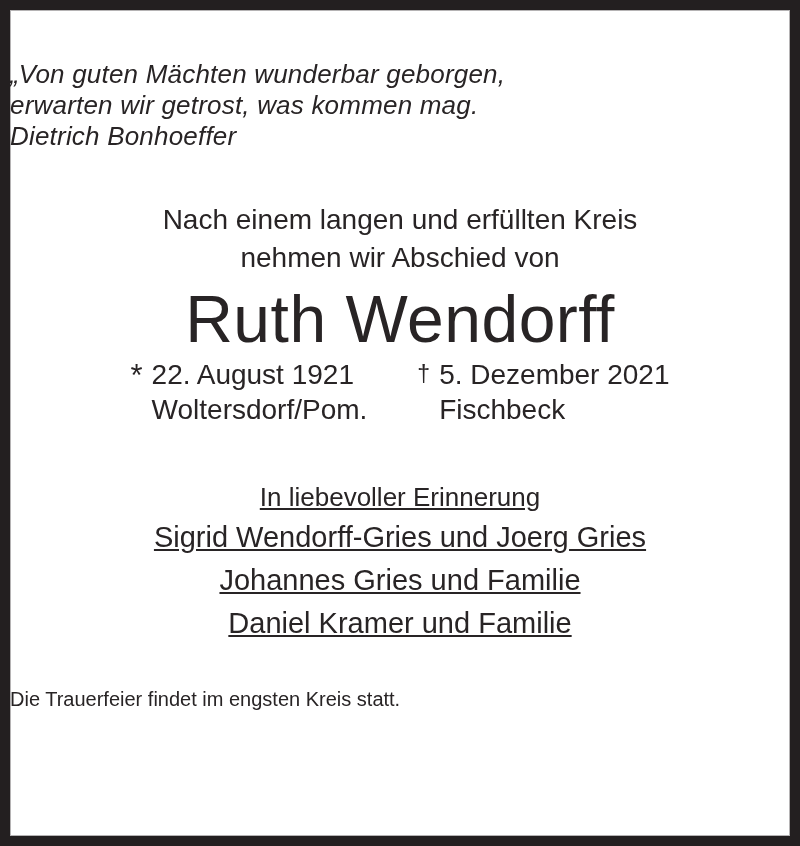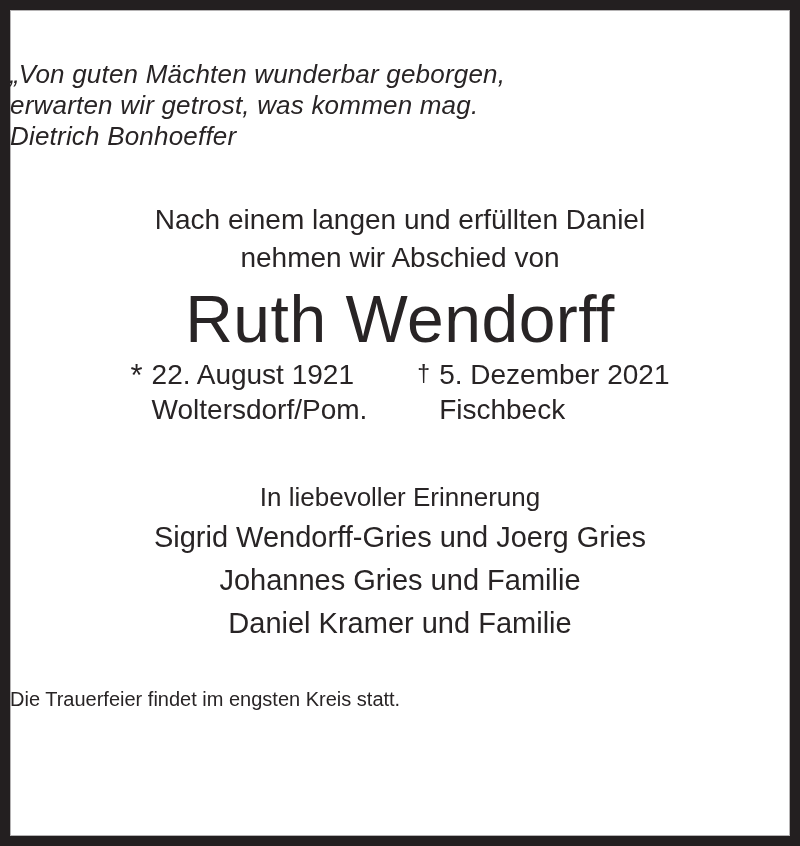--- a/index.html
+++ b/index.html
@@ -80,20 +80,21 @@
   }
   .date-col {
     display: flex;
     flex-direction: column;
     text-align: left;
   }
   
   .memorial {
     margin-top: 52px;
     text-align: center;
+    text-decoration: underline;
   }
   .memorial-heading {
     font-size: 26px;
     line-height: 37px;
   }
   .mourner {
     font-size: 29px;
     line-height: 43px;
   }
   
@@ -108,21 +109,21 @@
 
 <div class="card">
 
   <div class="quote">
     <div class="quote-line">„Von guten Mächten wunderbar geborgen,</div>
     <div class="quote-line">erwarten wir getrost, was kommen mag.</div>
     <div class="quote-attribution">Dietrich Bonhoeffer</div>
   </div>
 
   <div class="intro">
-    <div>Nach einem langen und erfüllten Daniel</div>
+    <div>Nach einem langen und erfüllten Kreis</div>
     <div>nehmen wir Abschied von</div>
   </div>
 
   <h1 class="name">Ruth Wendorff</h1>
 
   <div class="dates">
     <div class="date-entry">
       <span class="sym sym-birth">*</span>
       <span class="date-col">
         <span>22. August 1921</span>

